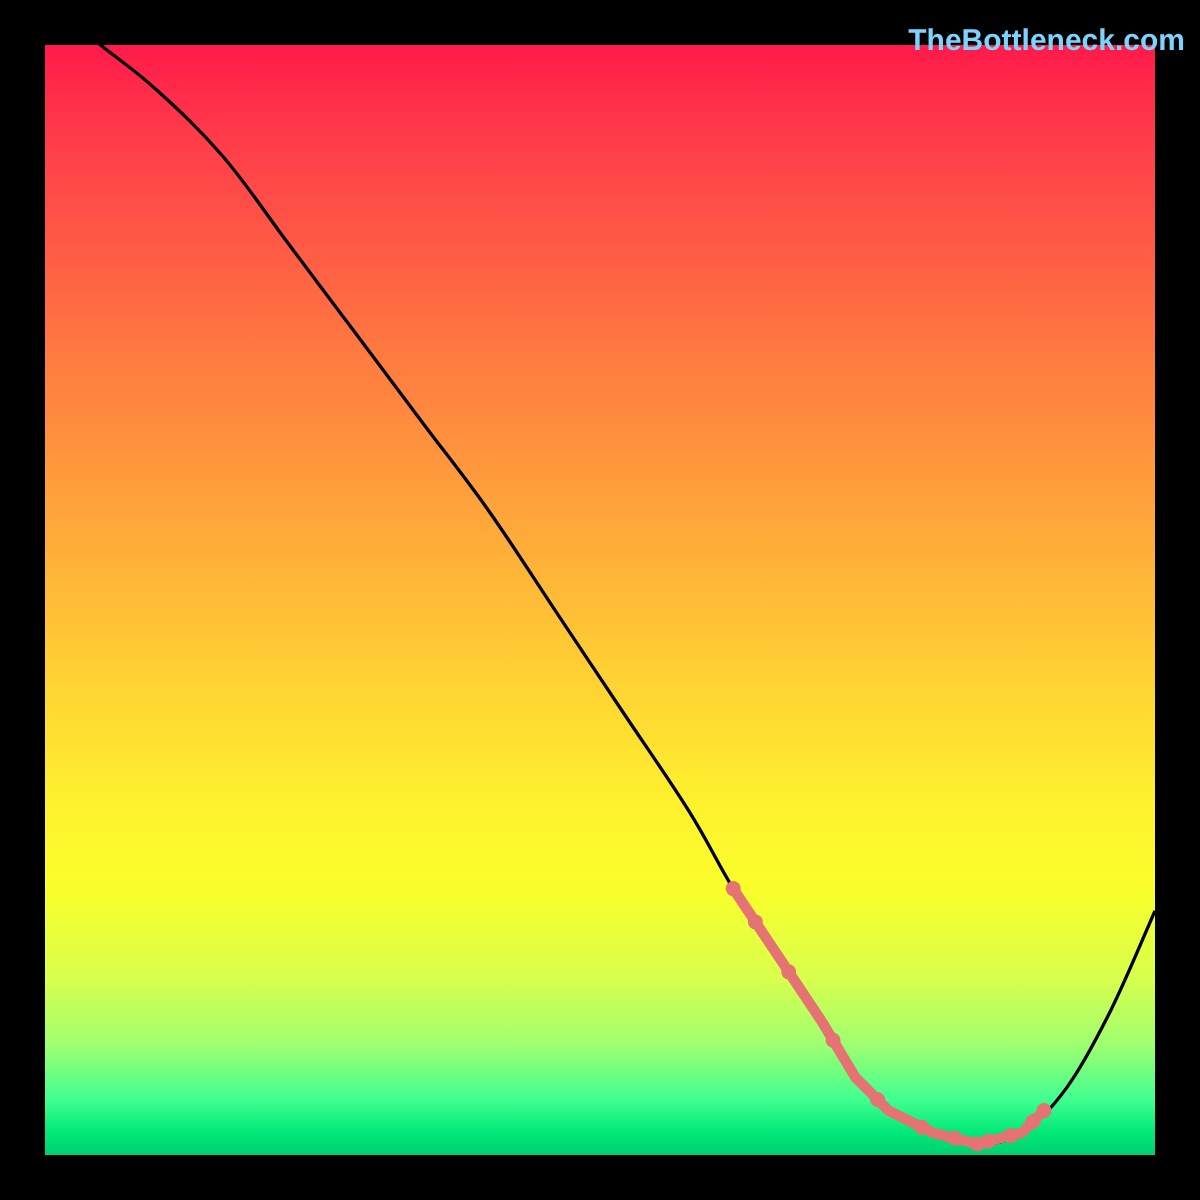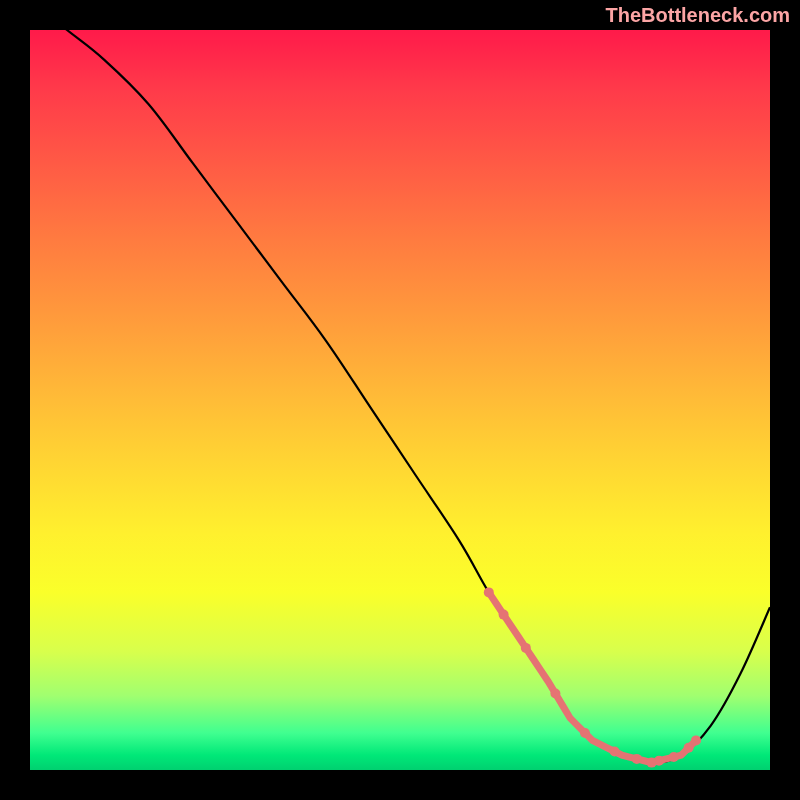--- a/index.html
+++ b/index.html
@@ -5,23 +5,23 @@
   * { margin: 0; padding: 0; box-sizing: border-box; }
   body {
     width: 800px;
     height: 800px;
     background: #000;
     position: relative;
     font-family: Arial, sans-serif;
   }
   .watermark {
     position: absolute;
-    top: 4px;
+    top: 16px;
     right: 10px;
-    color: #fca5a5;
+    color: #7dd3fc;
     font-size: 20px;
     font-weight: bold;
     z-index: 10;
   }
   .plot-area {
     position: absolute;
     left: 30px;
     top: 30px;
     width: 740px;
     height: 740px;

